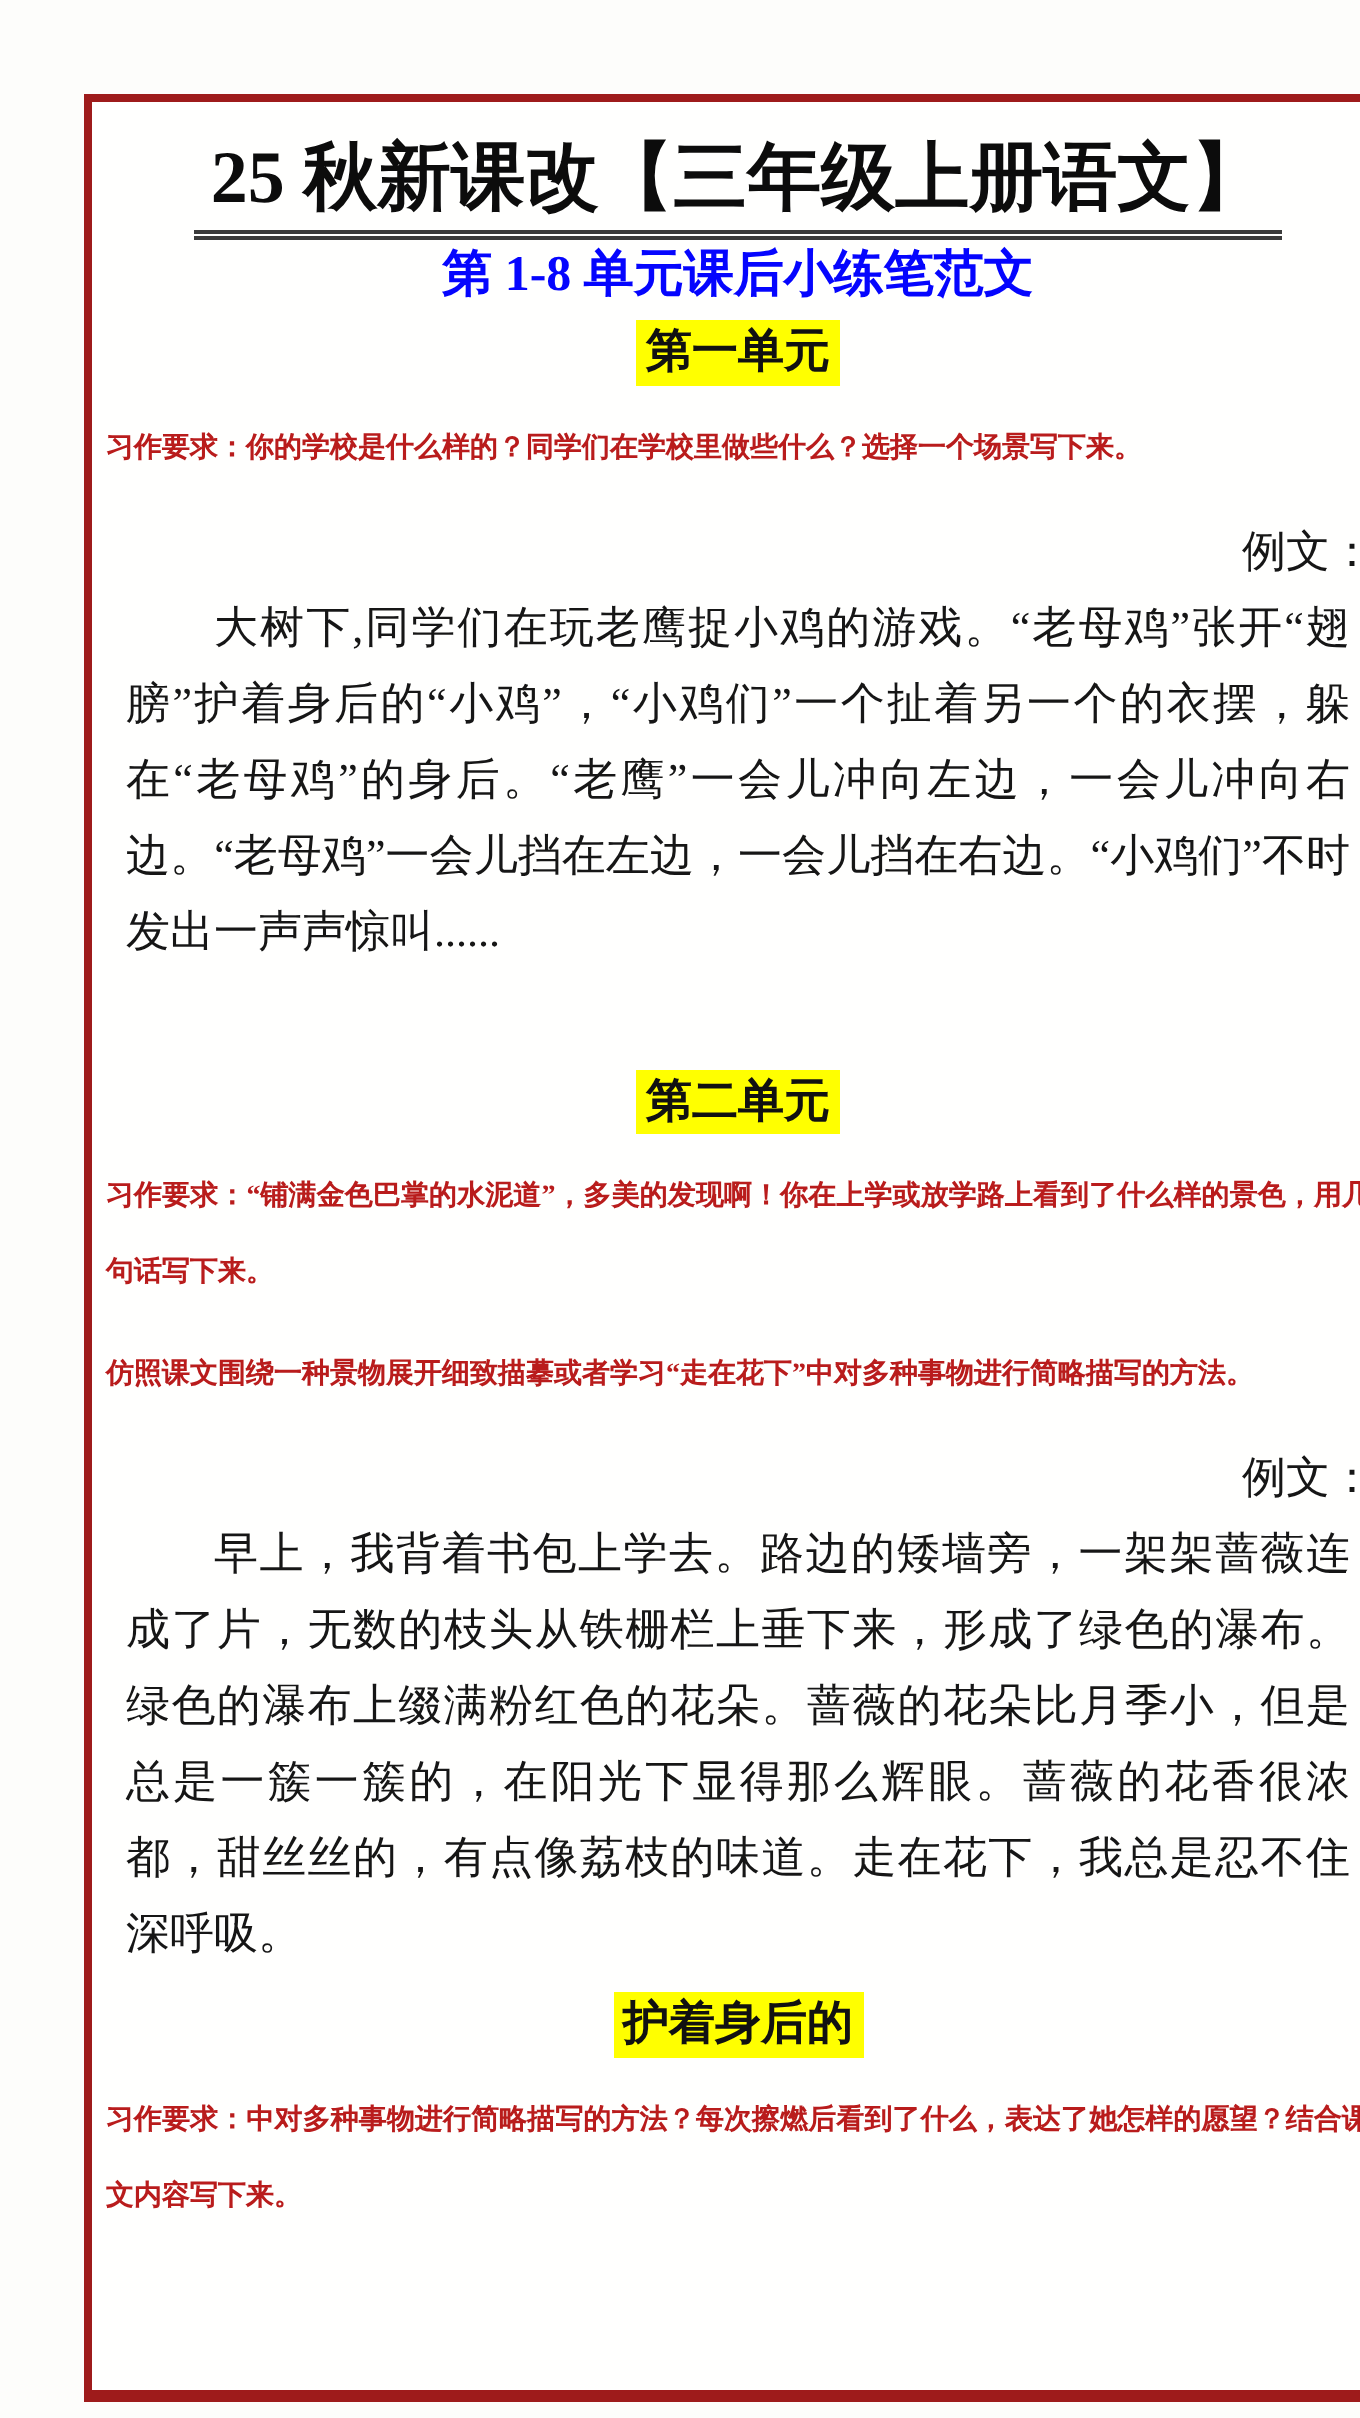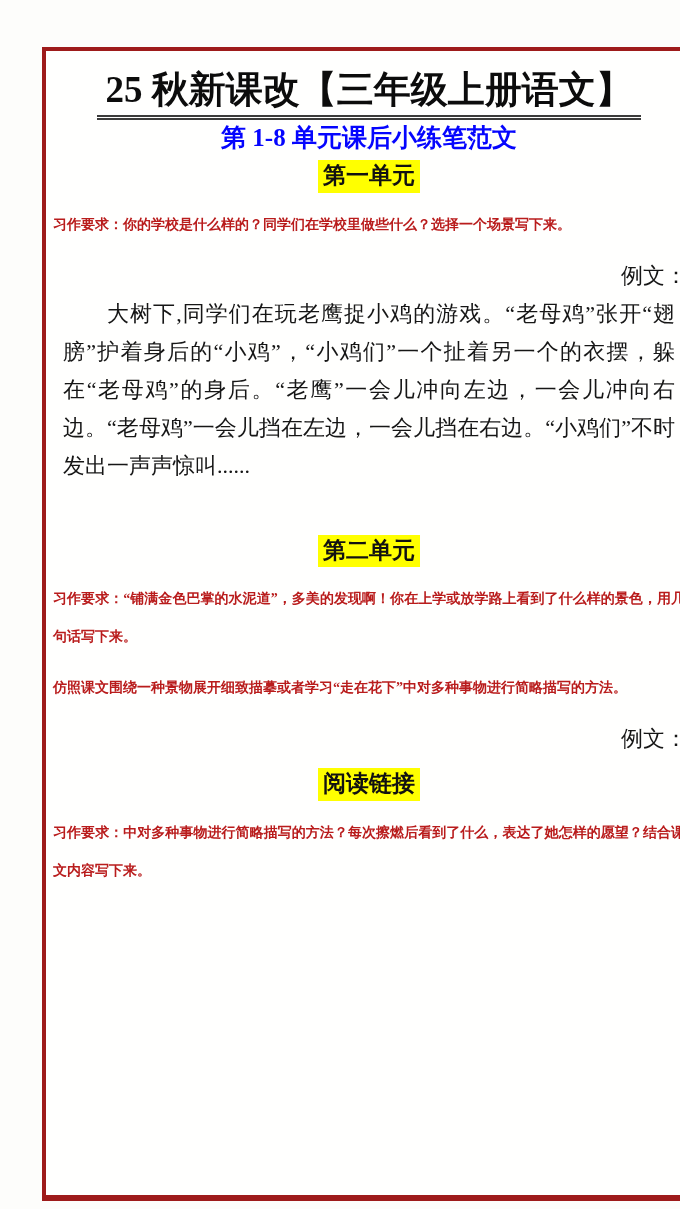--- a/index.html
+++ b/index.html
@@ -116,23 +116,24 @@
     <p class="example">大树下,同学们在玩老鹰捉小鸡的游戏。“老母鸡”张开“翅膀”护着身后的“小鸡”，“小鸡们”一个扯着另一个的衣摆，躲在“老母鸡”的身后。“老鹰”一会儿冲向左边，一会儿冲向右边。“老母鸡”一会儿挡在左边，一会儿挡在右边。“小鸡们”不时发出一声声惊叫......</p>
 
     <div class="gap-lg"></div>
 
     <div class="section-header">
       <span class="hl">第二单元</span>
     </div>
     <p class="req">习作要求：“铺满金色巴掌的水泥道”，多美的发现啊！你在上学或放学路上看到了什么样的景色，用几句话写下来。</p>
     <p class="req">仿照课文围绕一种景物展开细致描摹或者学习“走在花下”中对多种事物进行简略描写的方法。</p>
     <p class="example-label">例文：</p>
+    <p class="example">早上，我背着书包上学去。路边的矮墙旁，一架架蔷薇连成了片，无数的枝头从铁栅栏上垂下来，形成了绿色的瀑布。绿色的瀑布上缀满粉红色的花朵。蔷薇的花朵比月季小，但是总是一簇一簇的，在阳光下显得那么辉眼。蔷薇的花香很浓都，甜丝丝的，有点像荔枝的味道。走在花下，我总是忍不住深呼吸。</p>
 
     <div class="gap-sm"></div>
 
     <div class="section-header">
-      <span class="hl">阅读链接</span>
+      <span class="hl">护着身后的</span>
     </div>
     <p class="req">习作要求：中对多种事物进行简略描写的方法？每次擦燃后看到了什么，表达了她怎样的愿望？结合课文内容写下来。</p>
 
   </div>
 
 </div>
 
 </body></html>

